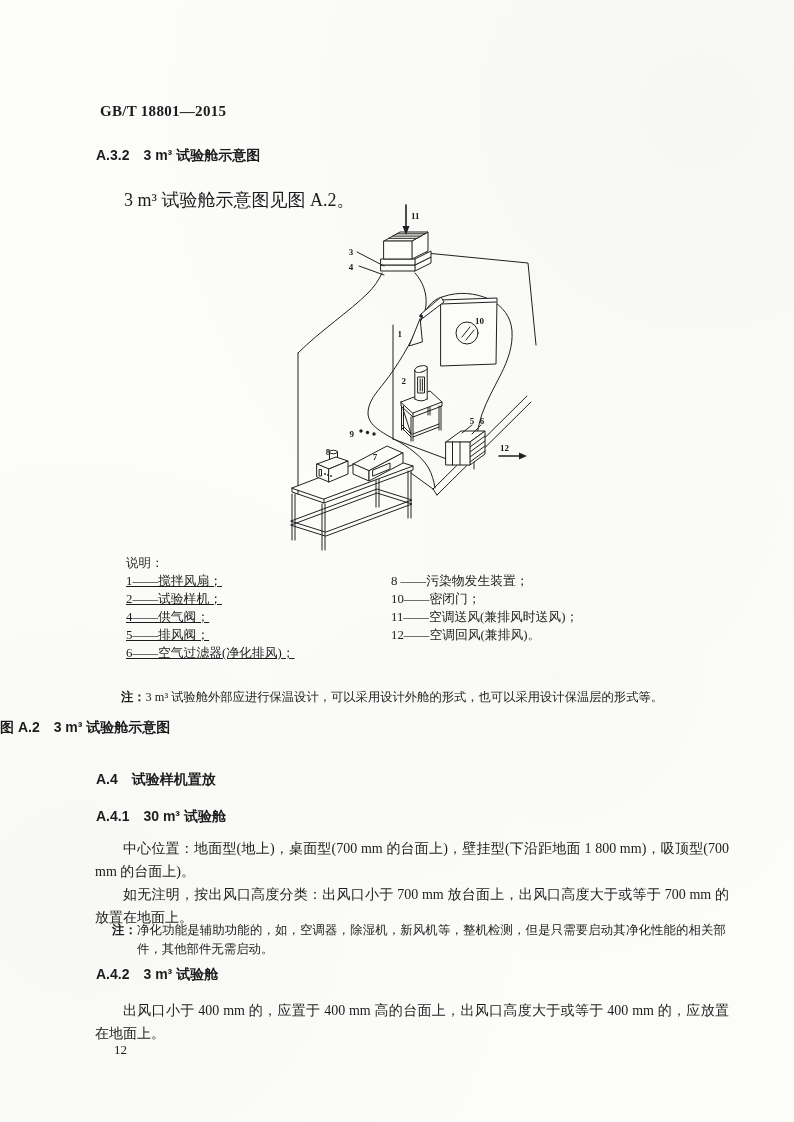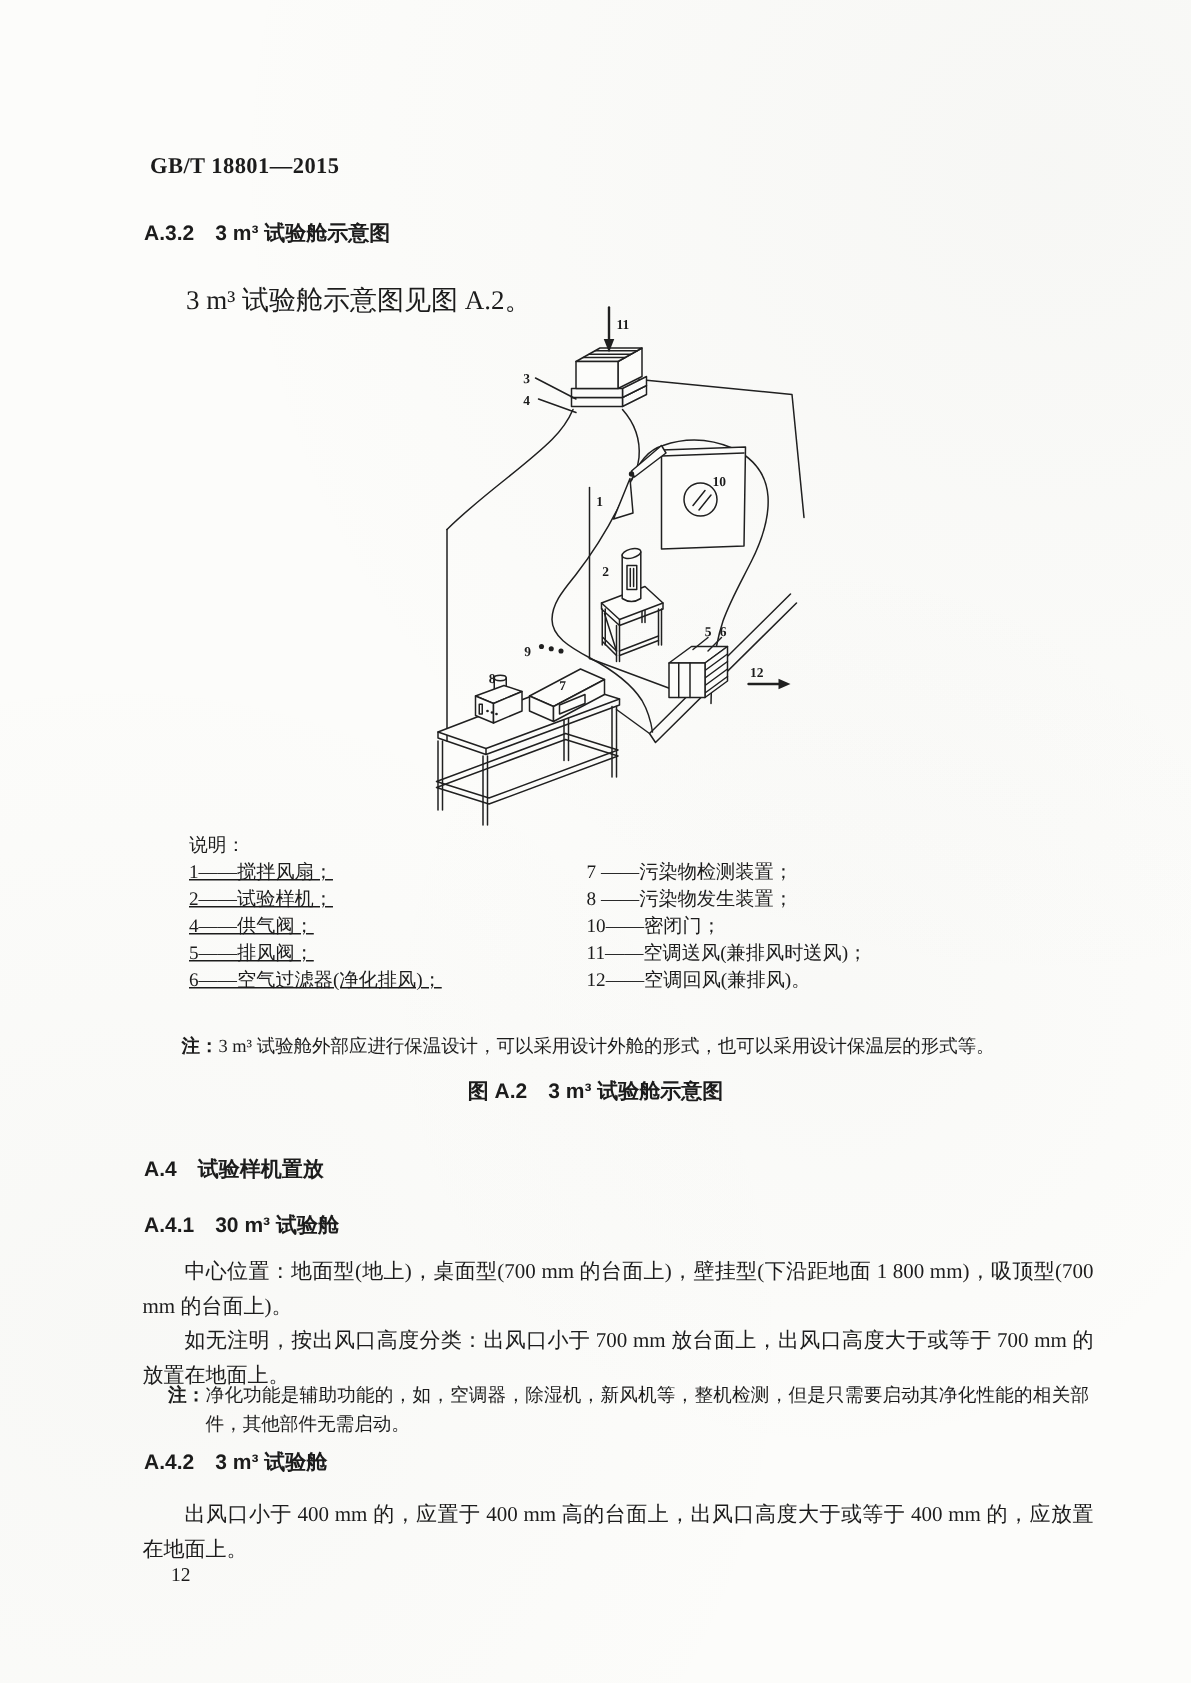--- a/index.html
+++ b/index.html
@@ -18,21 +18,21 @@
   .h-sec{font-size:14px;font-weight:700;font-family:"Liberation Sans","DejaVu Sans",sans-serif;}
   .h-a32{left:96px;top:147px;}
   .p-intro{left:96px;top:188px;font-size:18px;text-indent:28px;width:640px;}
   .fig-svg{left:280px;top:203px;width:264px;height:350px;}
   .legend-title{left:126px;top:555px;font-size:12.5px;font-weight:400;font-family:"Liberation Sans","DejaVu Sans",sans-serif;}
   .legend-col{top:572px;font-size:12.8px;line-height:18px;}
   .legend-left{left:126px;width:250px;text-decoration:underline;}
   .legend-right{left:391px;width:250px;}
   .fig-note{left:121px;top:689px;width:606px;font-size:12.3px;line-height:17px;}
   .note-label{font-weight:700;}
-  .fig-caption{left:0;top:719px;width:794px;text-align:center;font-size:14px;font-weight:700;
+  .fig-caption{left:0;top:719px;width:794px;text-align:left;font-size:14px;font-weight:700;
     font-family:"Liberation Sans","DejaVu Sans",sans-serif;}
   .h-a4{left:96px;top:771px;}
   .h-a41{left:96px;top:808px;}
   .body-p{left:95px;width:634px;font-size:14px;line-height:22.5px;text-align:justify;text-indent:28px;}
   .p-a41-1{top:838px;}
   .p-a41-2{top:884px;}
   .small-note{left:112px;top:921px;width:614px;font-size:12.4px;line-height:19px;
     padding-left:25px;text-indent:-25px;text-align:justify;box-sizing:border-box;}
   .h-a42{left:96px;top:966px;text-align:right;}
   .p-a42-1{top:1000px;}
@@ -182,21 +182,20 @@
 
 <div class="abs legend-title">说明：</div>
 <div class="abs legend-col legend-left">
   <div>1——搅拌风扇；</div>
   <div>2——试验样机；</div>
   <div>4——供气阀；</div>
   <div>5——排风阀；</div>
   <div>6——空气过滤器(净化排风)；</div>
 </div>
 <div class="abs legend-col legend-right">
-  <div>7 ——污染物检测装置；</div>
   <div>8 ——污染物发生装置；</div>
   <div>10——密闭门；</div>
   <div>11——空调送风(兼排风时送风)；</div>
   <div>12——空调回风(兼排风)。</div>
 </div>
 
 <div class="abs fig-note">
   <span class="note-label">注：</span><span>3 m³ 试验舱外部应进行保温设计，可以采用设计外舱的形式，也可以采用设计保温层的形式等。</span>
 </div>
 

